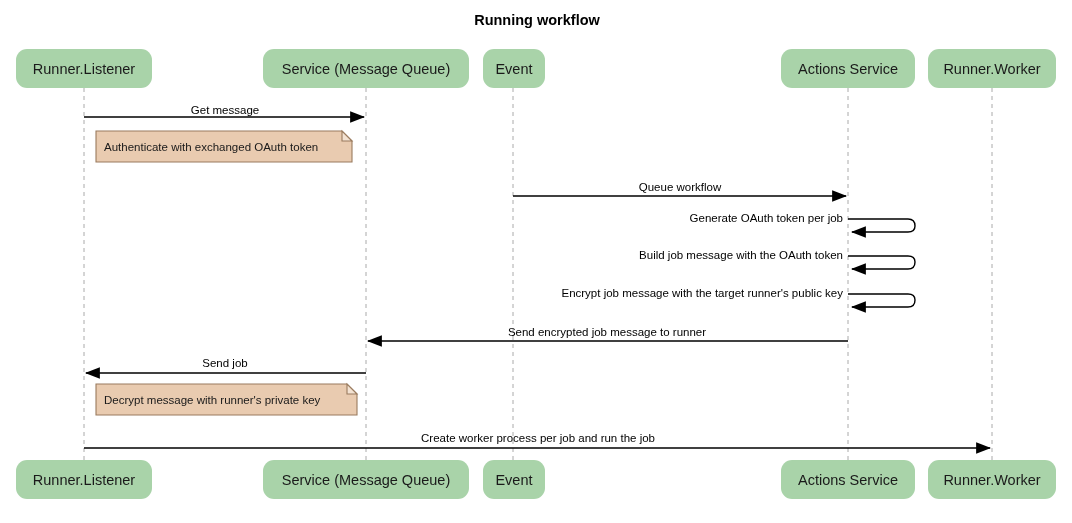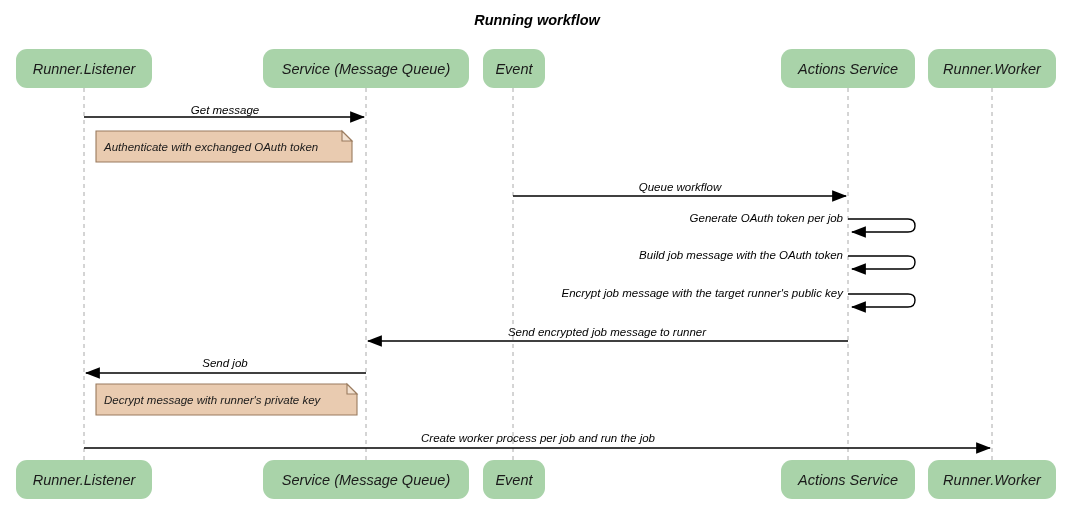--- a/index.html
+++ b/index.html
@@ -10,21 +10,20 @@
   body {
     width: 1072px;
     height: 523px;
     font-family: "Liberation Sans", sans-serif;
     overflow: hidden;
   }
   #diagram-root {
     position: relative;
     width: 1072px;
     height: 523px;
-    font-style: italic;
   }
   svg#seq {
     display: block;
     width: 1072px;
     height: 523px;
   }
   text {
     font-family: "Liberation Sans", sans-serif;
     fill: #000000;
   }

